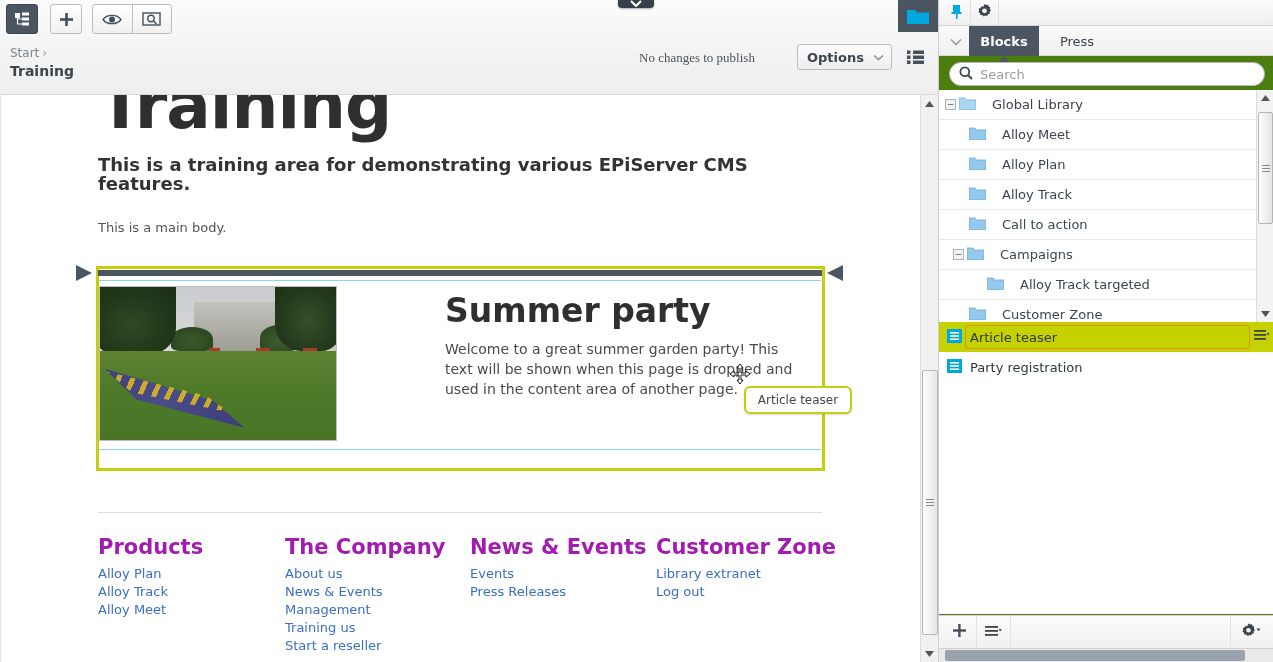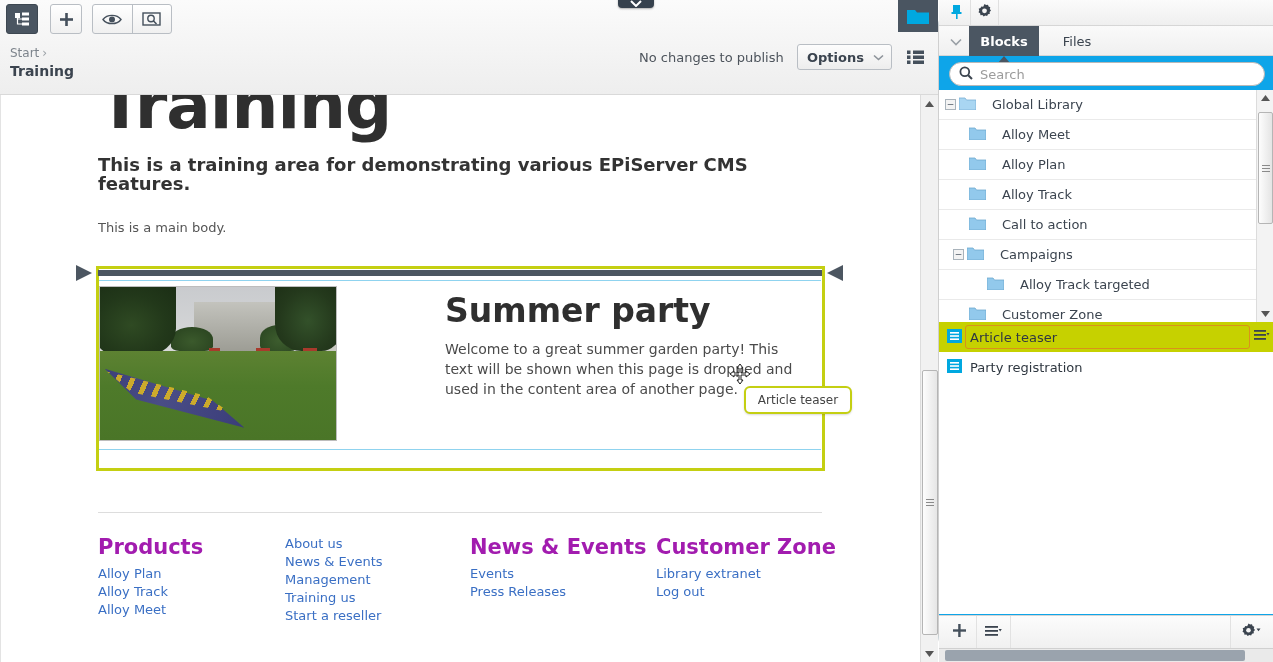--- a/index.html
+++ b/index.html
@@ -52,21 +52,21 @@
     line-height:14px;
   }
   #breadcrumb .sep{ margin-left:3px; color:#9aa0a6; }
   #page-title{
     position:absolute; left:10px; top:63px; font-size:14px; font-weight:bold;
     color:#3b444f;
   }
 
   
   #publish-status{
-    position:absolute; left:639px; top:50px; font-size:13px; color:#4d545c;
+    position:absolute; left:639px; top:50px; font-size:13px; color:#4d545c;font-family:Liberation Serif, serif;
   }
   #options-btn{
     position:absolute; left:797px; top:44px; width:95px; height:26px;
     border:1px solid #b9bec4; border-radius:3px;
     background:linear-gradient(to bottom,#fdfdfd,#ededed);
     display:flex; align-items:center; cursor:pointer;
   }
   #options-btn .lbl{ font-size:13px; font-weight:bold; color:#3b444f; margin-left:9px;}
   #options-btn .chev{ margin-left:9px; }
   #list-toggle{
@@ -190,21 +190,21 @@
     background:linear-gradient(to right,#fdfdfd,#e6e6e6);
     border:1px solid #b5b5b5; border-radius:2px; cursor:pointer;
     display:flex; align-items:center; justify-content:center;
   }
   .grip{ width:8px; }
   .grip i{ display:block; height:1px; background:#8a8a8a; margin:2px 0;}
 
   
   #right-panel{
     position:absolute; left:938px; top:0; width:335px; height:662px;
-    background:#0ea5e9; border-left:1px solid #cfcfcf;border-radius:27px;
+    background:#4d7c0f; border-left:1px solid #cfcfcf;
   }
   #rp-topbar{
     position:absolute; left:0; top:0; width:335px; height:26px;
     background:linear-gradient(to bottom,#fbfbfb,#efefef);
     border-bottom:1px solid #d6d6d6;
   }
   .rp-iconbtn{
     position:absolute; top:0; width:28px; height:25px;
     display:flex; align-items:center; justify-content:center; cursor:pointer;
     border-right:1px solid #e0e0e0;
@@ -492,20 +492,21 @@
 
   <div id="footer-rule"></div>
   <div id="footer">
     <div class="fcol" style="width:187px">
       <h3>Products</h3>
       <a>Alloy Plan</a>
       <a>Alloy Track</a>
       <a>Alloy Meet</a>
     </div>
     <div class="fcol" style="width:185px">
+      <h3>The Company</h3>
       <a>About us</a>
       <a>News &amp; Events</a>
       <a>Management</a>
       <a>Training us</a>
       <a>Start a reseller</a>
     </div>
     <div class="fcol" style="width:186px">
       <h3>News &amp; Events</h3>
       <a>Events</a>
       <a>Press Releases</a>
@@ -565,21 +566,21 @@
       <span>
         <svg width="12" height="8" viewBox="0 0 12 8">
           <path d="M1 1.5 L6 6.5 L11 1.5" stroke="#9aa0a6" stroke-width="1.6" fill="none"></path>
         </svg>
       </span>
     </div>
     <div class="rp-tab" id="tab-blocks">
       <span>Blocks</span>
     </div>
     <div class="rp-tab" id="tab-files">
-      <span>Files</span>
+      <span>Press</span>
     </div>
   </div>
 
   <div id="rp-search">
     <span class="s-icon">
       <svg width="14" height="14" viewBox="0 0 14 14">
         <circle cx="5.8" cy="5.8" r="4.4" fill="none" stroke="#3b444f" stroke-width="1.8"></circle>
         <line x1="9.2" y1="9.2" x2="13" y2="13" stroke="#3b444f" stroke-width="2"></line>
       </svg>
     </span>

